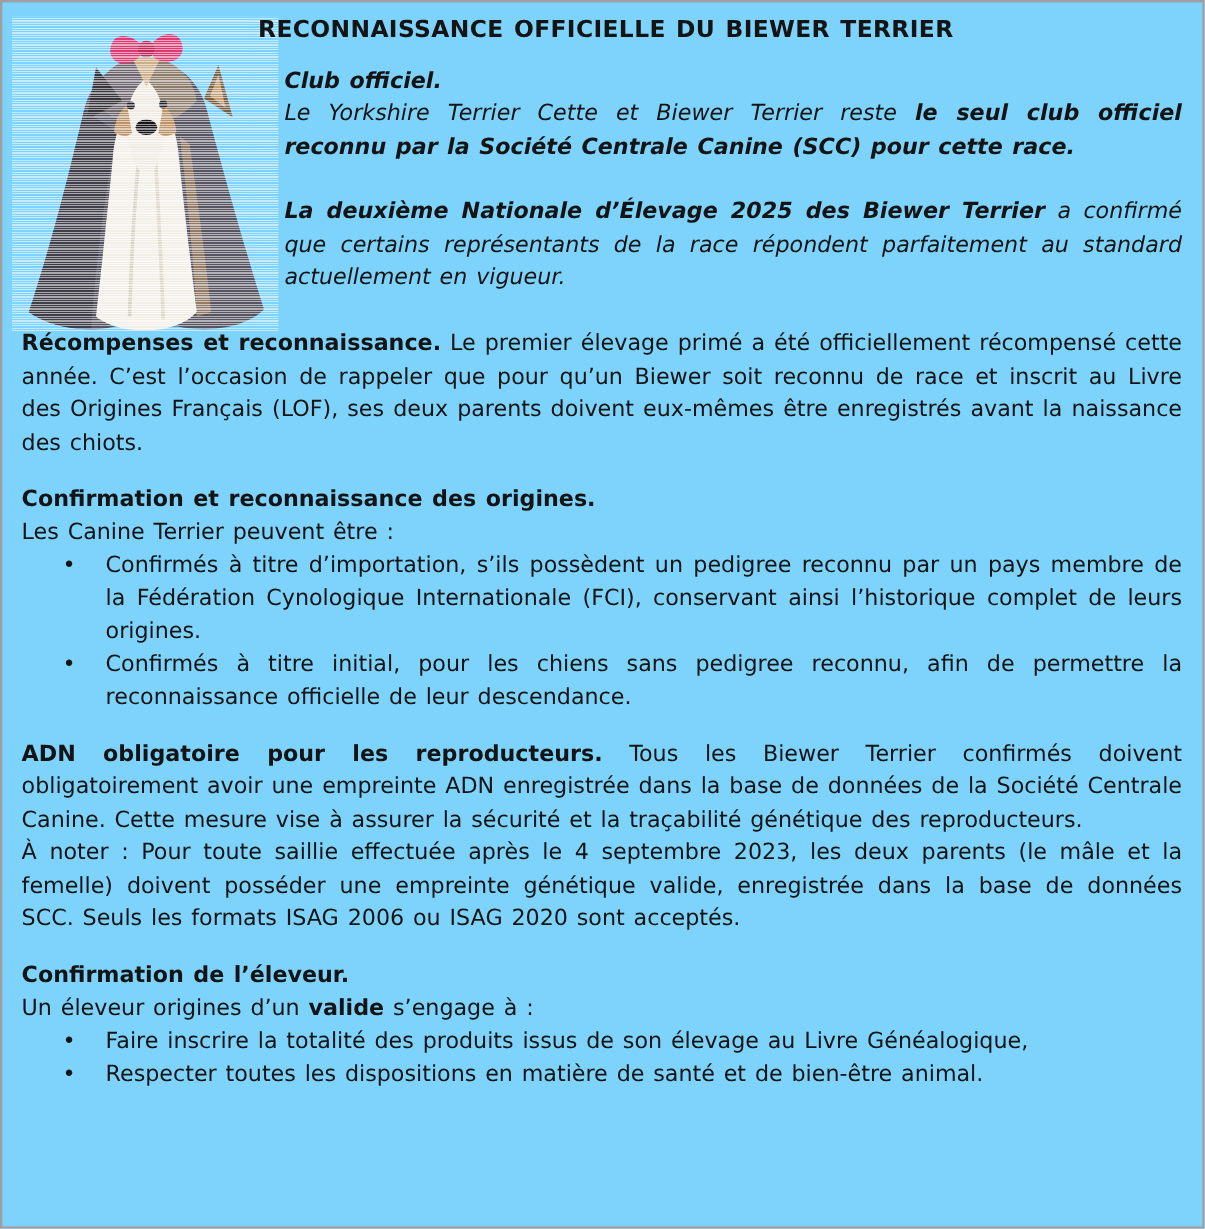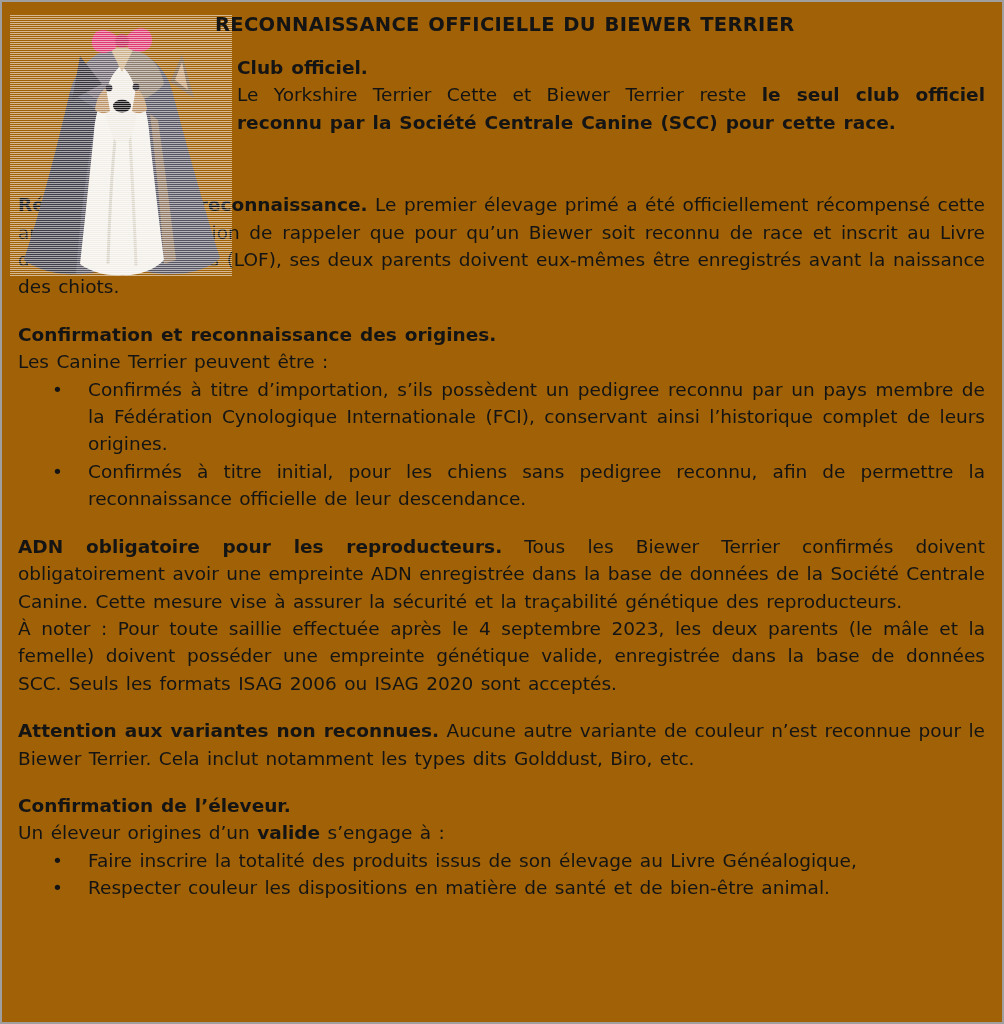--- a/index.html
+++ b/index.html
@@ -2,21 +2,21 @@
 <html lang="fr"><head>
 <meta charset="utf-8">
 <style>
   html, body { margin: 0; padding: 0; background: #ffffff; }
   .page {
     position: relative;
     width: 1004px;
     height: 1024px;
     box-sizing: border-box;
     border: 2px solid #9f9f9f;
-    background: #a16207;
+    background: #7dd3fc;
     color: #141414;
     font-family: "DejaVu Sans", sans-serif;
     font-size: 18.5px;
     line-height: 27.4px;
     word-spacing: 1.5px;
     overflow: hidden;
   }
   .b { font-weight: 700; }
   .title {
     position: absolute;
@@ -44,21 +44,21 @@
     background: repeating-linear-gradient(
       to bottom,
       rgba(255,255,255,0) 0px, rgba(255,255,255,0) 1px,
       rgba(255,255,255,0.55) 1px, rgba(255,255,255,0.55) 2px);
     pointer-events: none;
   }
   .intro {
     margin: 52px 17px 0 235px;
     text-align: justify;
   }
-  .intro p { margin: 0; }
+  .intro p { margin: 0; font-style: italic; }
   .blank { height: 27px; }
   .main {
     margin: 28px 17px 0 16px;
     text-align: justify;
   }
   .main p { margin: 0; }
   .gap { margin-top: 20px !important; }
   ul.doc-list {
     list-style: none;
     margin: 0;
@@ -111,39 +111,39 @@
       <circle cx="112" cy="27" r="7" fill="#c22a5c"></circle>
     </svg>
   </div>
 
   <h1 class="title">RECONNAISSANCE OFFICIELLE DU BIEWER TERRIER</h1>
 
   <section class="intro">
     <p class="b">Club officiel.</p>
     <p><span>Le Yorkshire Terrier Cette et Biewer Terrier reste </span><span class="b">le seul club officiel reconnu par la Société Centrale Canine (SCC) pour cette race.</span></p>
     <div class="blank"></div>
+    <p><span class="b">La deuxième Nationale d’Élevage 2025 des Biewer Terrier</span><span> a confirmé que certains représentants de la race répondent parfaitement au standard actuellement en vigueur.</span></p>
   </section>
 
   <section class="main">
 
     <p><span class="b">Récompenses et reconnaissance.</span><span> Le premier élevage primé a été officiellement récompensé cette année. C’est l’occasion de rappeler que pour qu’un Biewer soit reconnu de race et inscrit au Livre des Origines Français (LOF), ses deux parents doivent eux-mêmes être enregistrés avant la naissance des chiots.</span></p>
 
     <p class="gap b">Confirmation et reconnaissance des origines.</p>
     <p>Les Canine Terrier peuvent être :</p>
     <ul class="doc-list">
       <li><span>Confirmés à titre d’importation, s’ils possèdent un pedigree reconnu par un pays membre de la Fédération Cynologique Internationale (FCI), conservant ainsi l’historique complet de leurs origines.</span></li>
       <li><span>Confirmés à titre initial, pour les chiens sans pedigree reconnu, afin de permettre la reconnaissance officielle de leur descendance.</span></li>
     </ul>
 
     <p class="gap"><span class="b">ADN obligatoire pour les reproducteurs.</span><span> Tous les Biewer Terrier confirmés doivent obligatoirement avoir une empreinte ADN enregistrée dans la base de données de la Société Centrale Canine. Cette mesure vise à assurer la sécurité et la traçabilité génétique des reproducteurs.</span></p>
     <p>À noter : Pour toute saillie effectuée après le 4 septembre 2023, les deux parents (le mâle et la femelle) doivent posséder une empreinte génétique valide, enregistrée dans la base de données SCC. Seuls les formats ISAG 2006 ou ISAG 2020 sont acceptés.</p>
 
-    <p class="gap"><span class="b">Attention aux variantes non reconnues.</span><span> Aucune autre variante de couleur n’est reconnue pour le Biewer Terrier. Cela inclut notamment les types dits Golddust, Biro, etc.</span></p>
 
     <p class="gap b">Confirmation de l’éleveur.</p>
     <p><span>Un éleveur origines d’un </span><span class="b">valide</span><span> s’engage à :</span></p>
     <ul class="doc-list">
       <li><span>Faire inscrire la totalité des produits issus de son élevage au Livre Généalogique,</span></li>
-      <li><span>Respecter couleur les dispositions en matière de santé et de bien-être animal.</span></li>
+      <li><span>Respecter toutes les dispositions en matière de santé et de bien-être animal.</span></li>
     </ul>
 
   </section>
 </div>
 
 </body></html>

